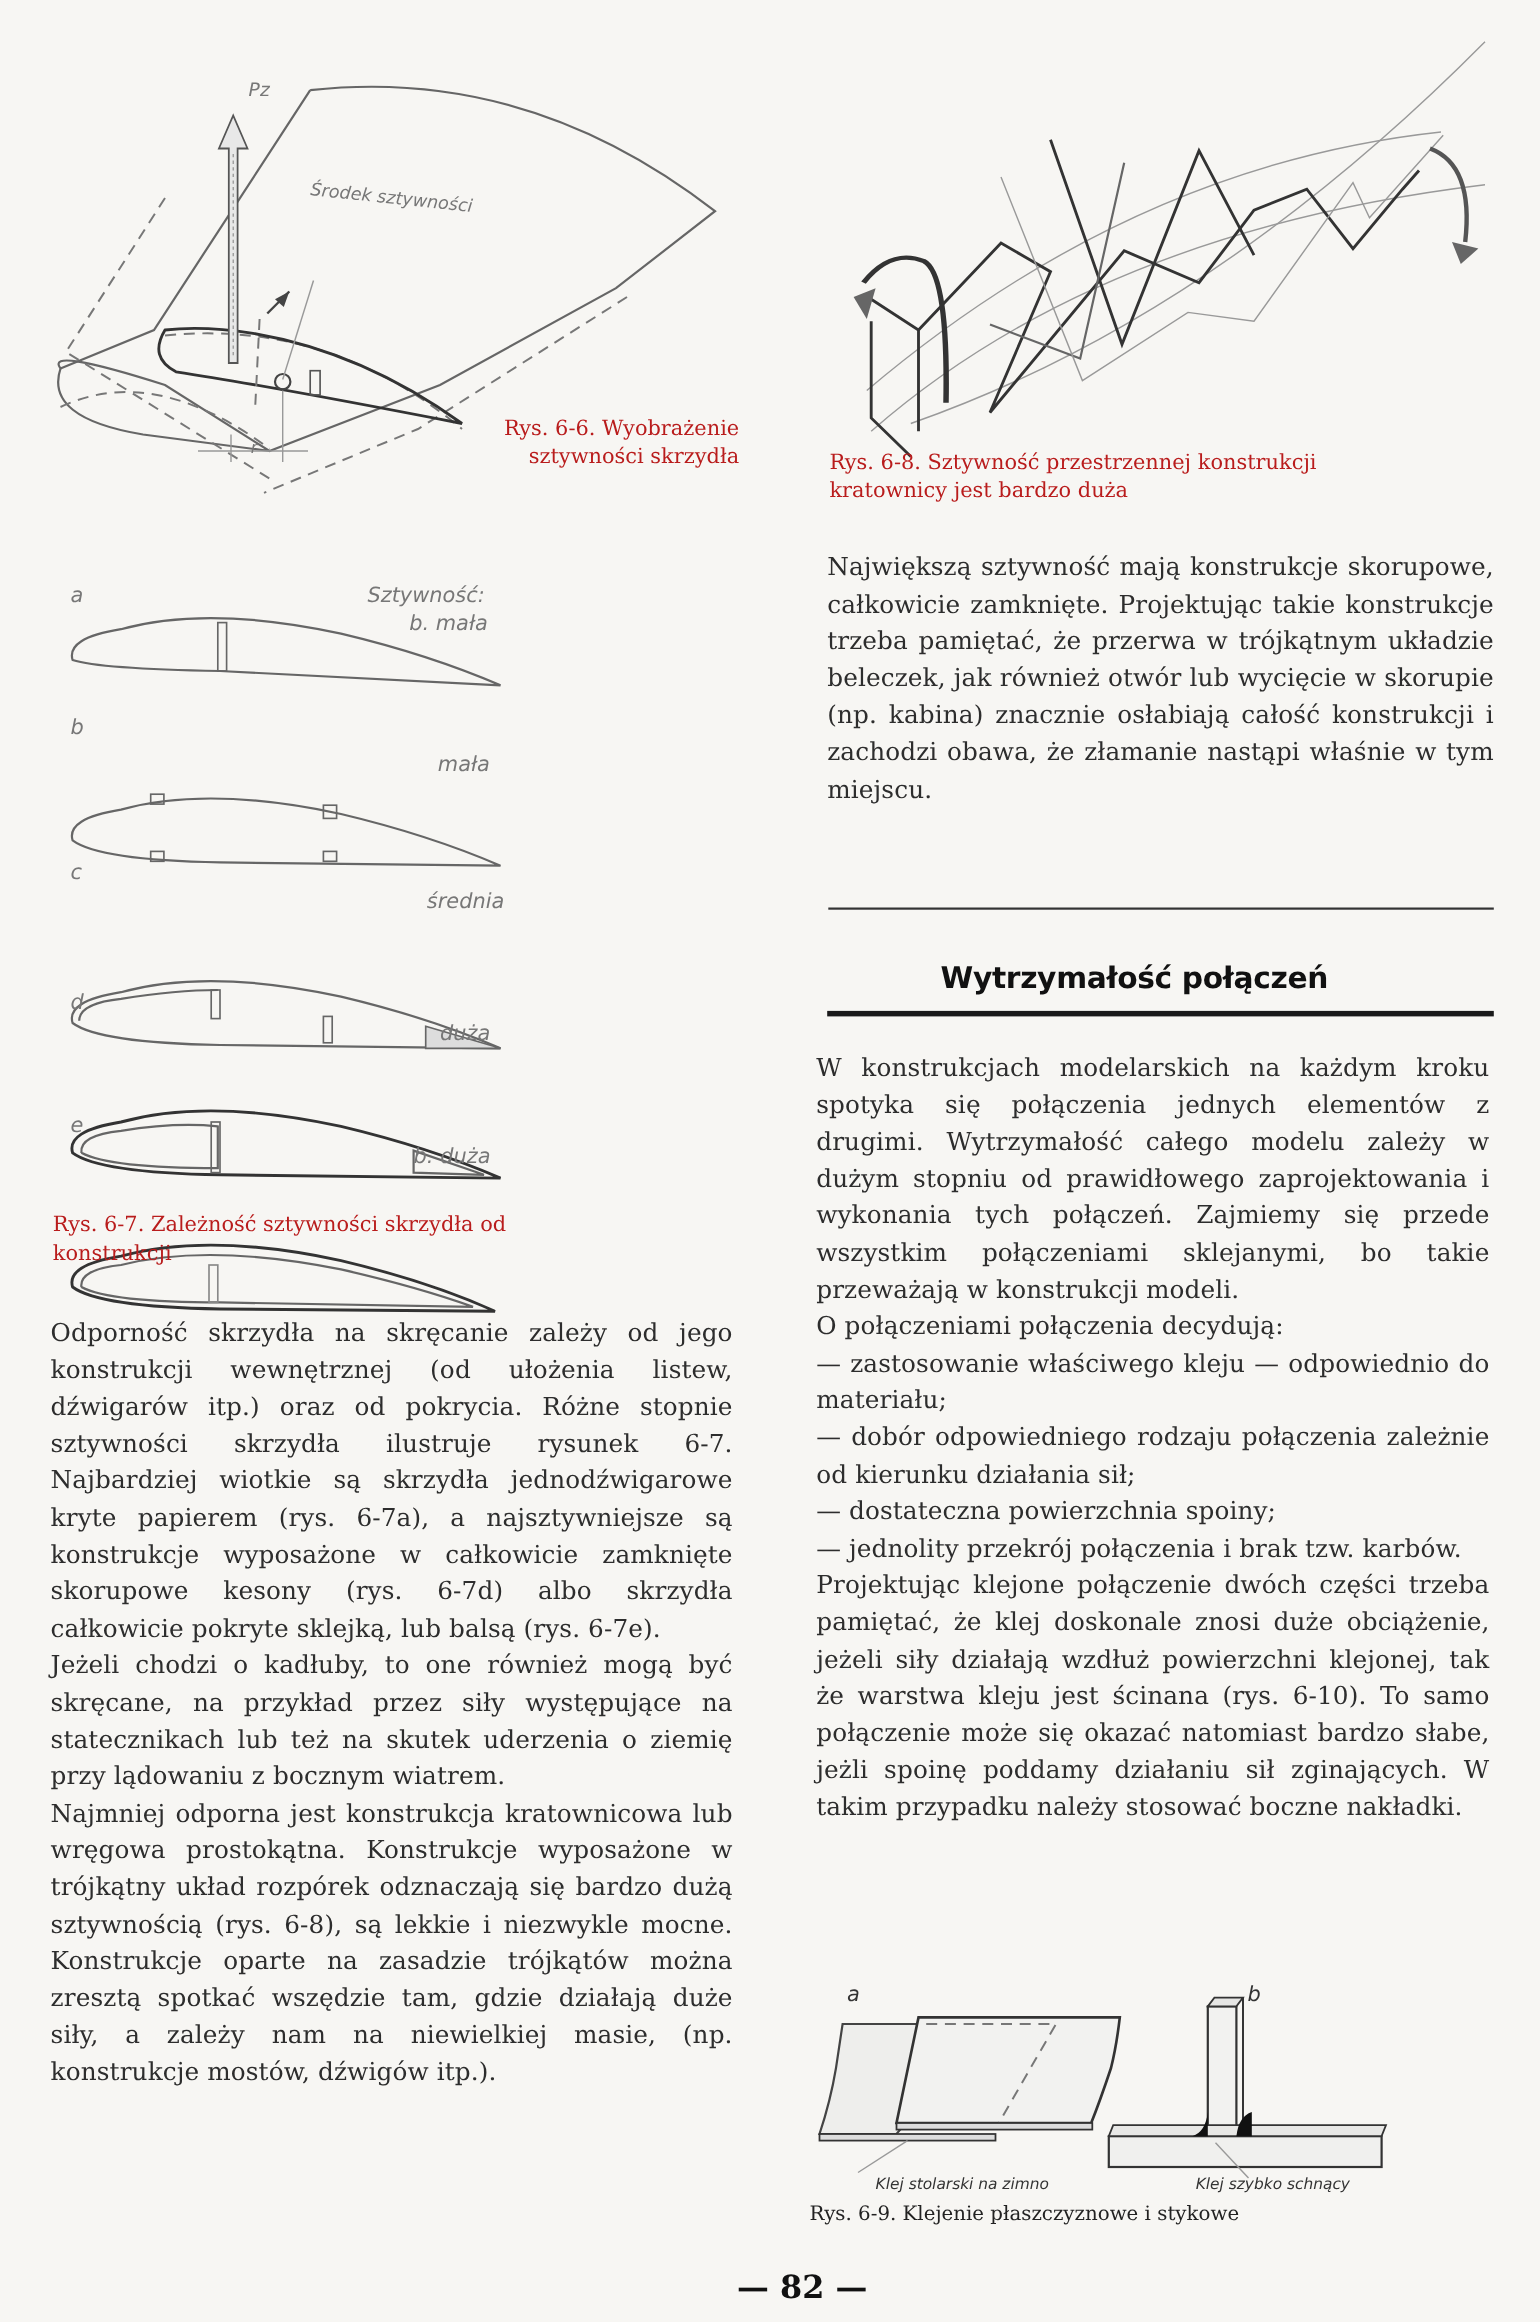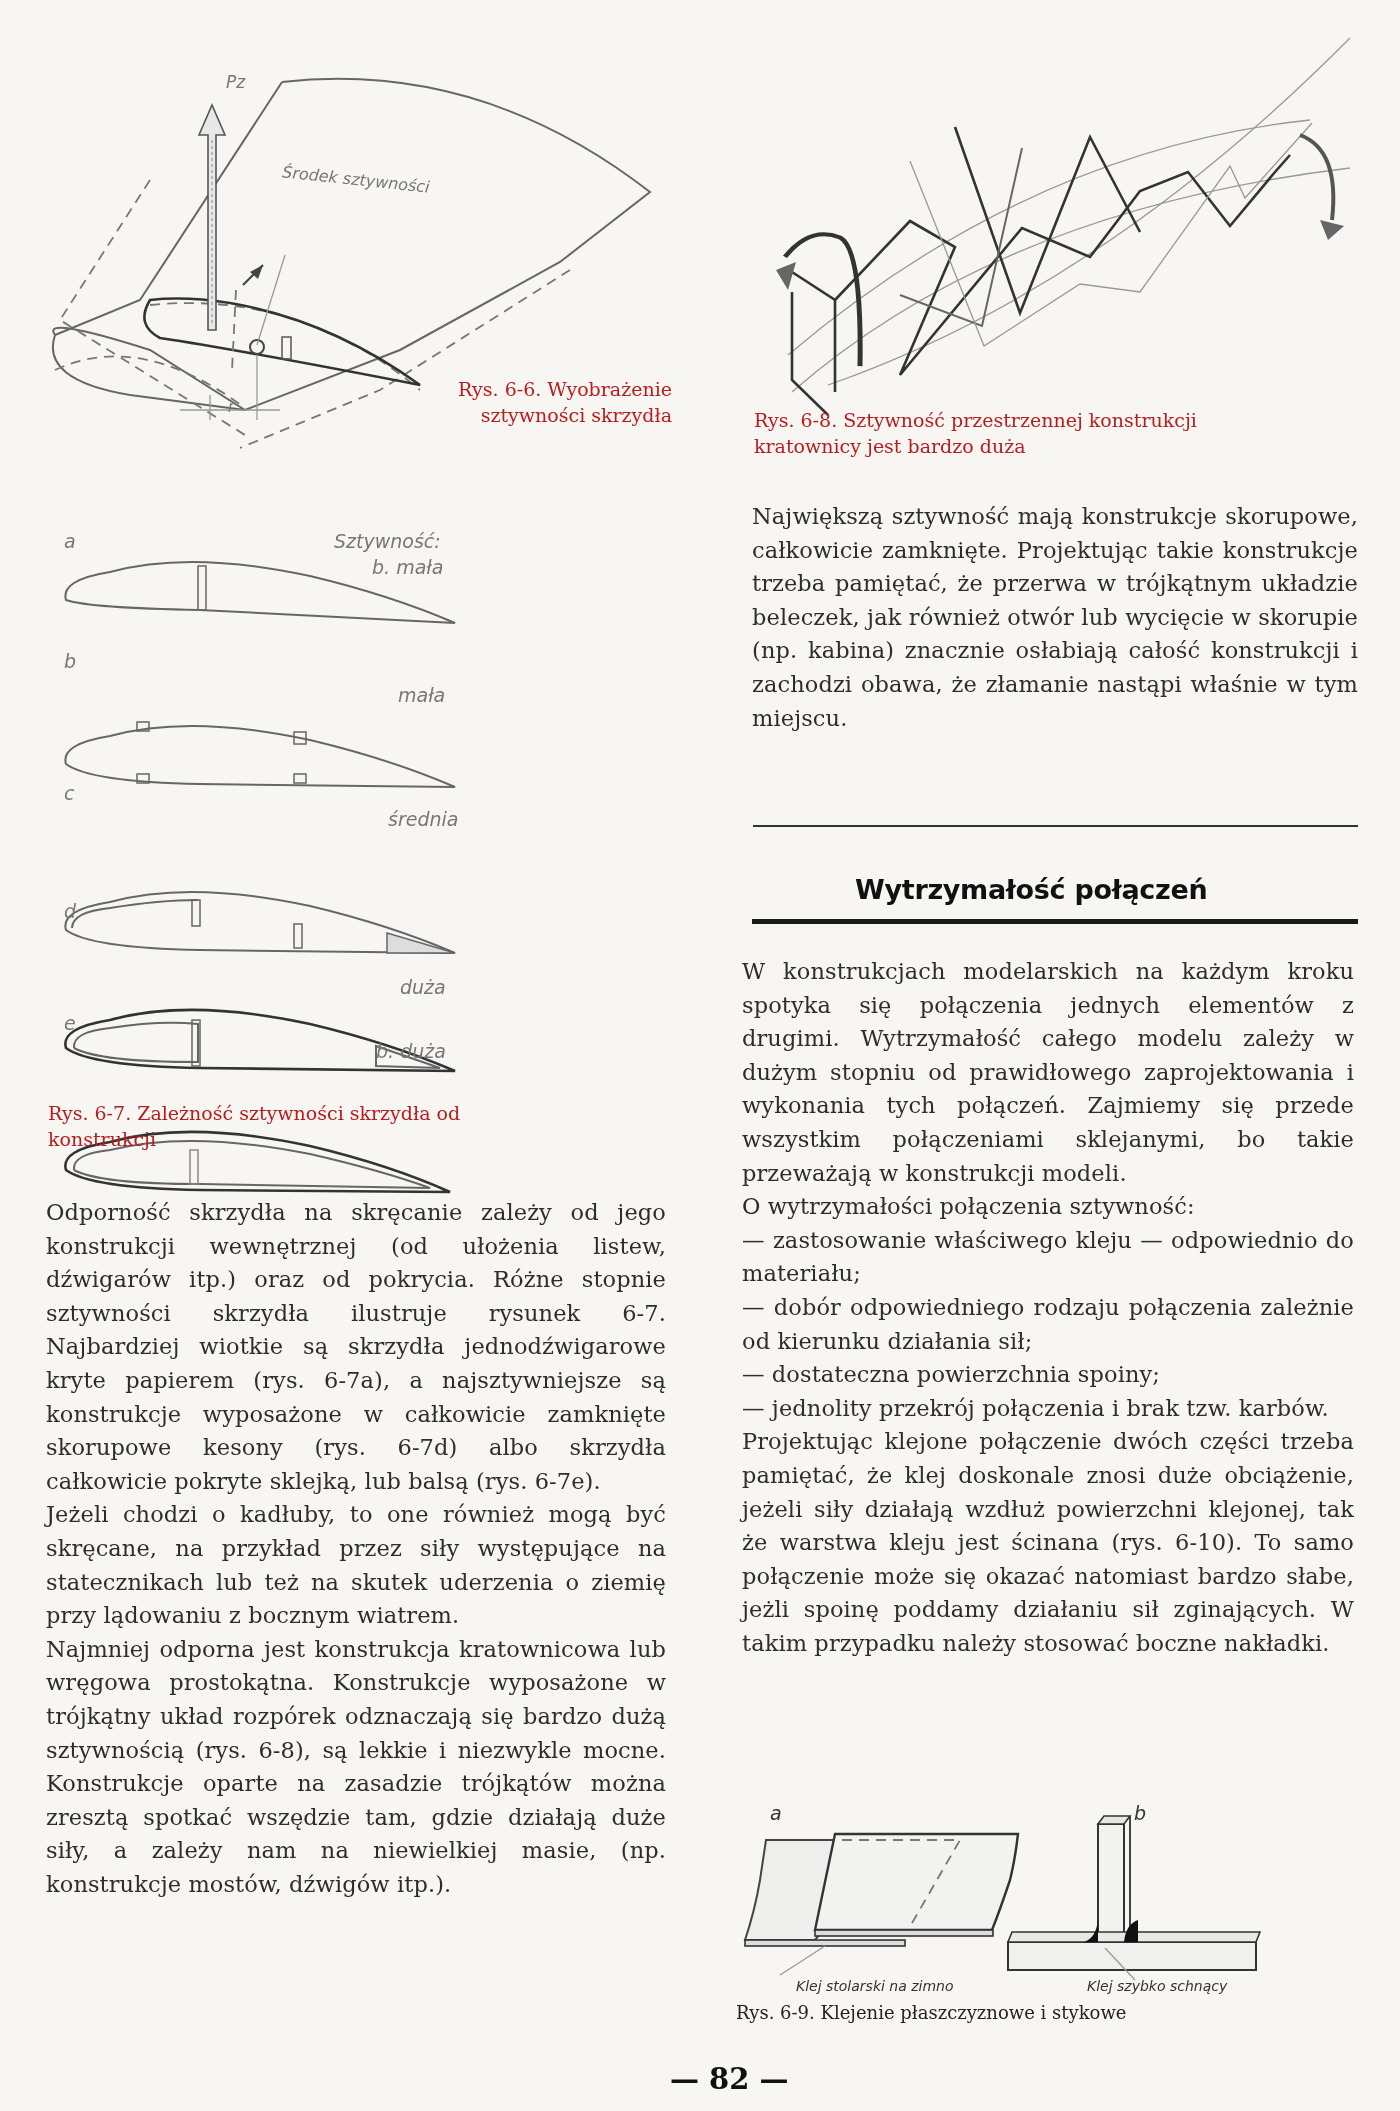--- a/index.html
+++ b/index.html
@@ -139,21 +139,21 @@
     </g>
   </svg>
   <span class="abs fig-label" style="left:64px;top:30px;">a</span>
   <span class="abs fig-label" style="left:334px;top:30px;">Sztywność:</span>
   <span class="abs fig-label" style="left:372px;top:56px;">b. mała</span>
   <span class="abs fig-label" style="left:64px;top:150px;">b</span>
   <span class="abs fig-label" style="left:398px;top:184px;">mała</span>
   <span class="abs fig-label" style="left:64px;top:282px;">c</span>
   <span class="abs fig-label" style="left:388px;top:308px;">średnia</span>
   <span class="abs fig-label" style="left:64px;top:400px;">d</span>
-  <span class="abs fig-label" style="left:400px;top:428px;margin-top:48px;">duża</span>
+  <span class="abs fig-label" style="left:400px;top:428px;">duża</span>
   <span class="abs fig-label" style="left:64px;top:512px;">e</span>
   <span class="abs fig-label" style="left:376px;top:540px;">b. duża</span>
 </div>
 <div class="abs caption" style="left:48px;top:1100px;width:560px;">
   <div>Rys. 6-7. Zależność sztywności skrzydła od</div>
   <div>konstrukcji</div>
 </div>
 
 <div class="abs body-text" style="left:46px;top:1196px;width:620px;">
   <p>Odporność skrzydła na skręcanie zależy od jego konstrukcji wewnętrznej (od ułożenia listew, dźwigarów itp.) oraz od pokrycia. Różne stopnie sztywności skrzydła ilustruje rysunek 6-7. Najbardziej wiotkie są skrzydła jednodźwigarowe kryte papierem (rys. 6-7a), a najsztywniejsze są konstrukcje wyposażone w całkowicie zamknięte skorupowe kesony (rys. 6-7d) albo skrzydła całkowicie pokryte sklejką, lub balsą (rys. 6-7e).</p>
@@ -166,21 +166,21 @@
 </div>
 
 <div class="abs" style="left:753px;top:825px;width:605px;height:2px;background:#333;"></div>
 
 <div class="abs heading" style="left:855px;top:874px;">Wytrzymałość połączeń</div>
 
 <div class="abs" style="left:752px;top:919px;width:606px;height:5px;background:#1a1a1a;"></div>
 
 <div class="abs body-text" style="left:742px;top:955px;width:612px;">
   <p>W konstrukcjach modelarskich na każdym kroku spotyka się połączenia jednych elementów z drugimi. Wytrzymałość całego modelu zależy w dużym stopniu od prawidłowego zaprojektowania i wykonania tych połączeń. Zajmiemy się przede wszystkim połączeniami sklejanymi, bo takie przeważają w konstrukcji modeli.</p>
-  <p>O wytrzymałości połączenia sztywność:</p>
+  <p>O połączeniami połączenia decydują:</p>
   <p>— zastosowanie właściwego kleju — odpowiednio do materiału;</p>
   <p>— dobór odpowiedniego rodzaju połączenia zależnie od kierunku działania sił;</p>
   <p>— dostateczna powierzchnia spoiny;</p>
   <p>— jednolity przekrój połączenia i brak tzw. karbów.</p>
   <p>Projektując klejone połączenie dwóch części trzeba pamiętać, że klej doskonale znosi duże obciążenie, jeżeli siły działają wzdłuż powierzchni klejonej, tak że warstwa kleju jest ścinana (rys. 6-10). To samo połączenie może się okazać natomiast bardzo słabe, jeżli spoinę poddamy działaniu sił zginających. W takim przypadku należy stosować boczne nakładki.</p>
 </div>
 
 <div class="abs" style="left:730px;top:1790px;width:670px;height:240px;">
   <svg width="670" height="240" viewBox="0 0 670 240">
 

